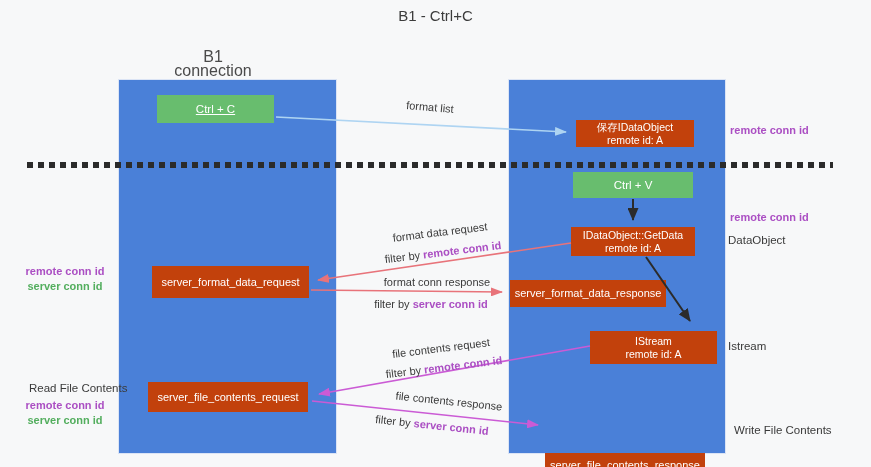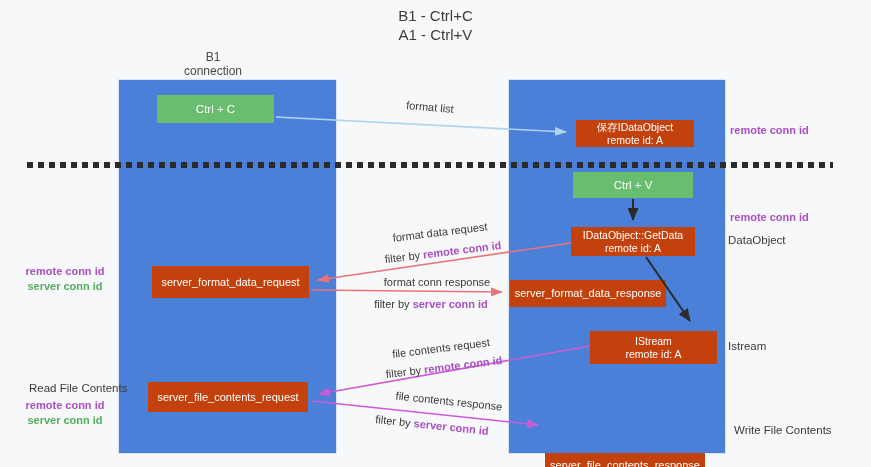--- a/index.html
+++ b/index.html
@@ -5,21 +5,21 @@
   html,body{margin:0;padding:0;background:#f7f8f9;}
   .canvas{
     position:relative;width:871px;height:467px;overflow:hidden;
     font-family:"Liberation Sans",sans-serif;color:#3a3a3a;background:#f7f8f9;
   }
   .title{position:absolute;top:6px;left:0;width:100%;text-align:center;
     font-size:15px;line-height:19px;color:#3c3c3c;z-index:5;}
   .lane{position:absolute;top:80px;width:217px;height:373px;background:#4a80d8;z-index:1;
     box-shadow:0 0 0 1px #dbe4f5;}
   .lane-header{position:absolute;top:50px;width:110px;text-align:center;
-    font-size:12px;line-height:14px;color:#4a4a4a;z-index:5;}
+    font-size:16px;line-height:14px;color:#4a4a4a;z-index:5;}
   .dashline{position:absolute;left:27px;top:162px;width:806px;height:6px;z-index:2;
     background:repeating-linear-gradient(90deg,#2b2b2b 0 6px,transparent 6px 11px);}
   .node{position:absolute;display:flex;flex-direction:column;align-items:center;
     justify-content:center;color:#fff;text-align:center;z-index:3;}
   .node.green{background:#68bd6e;font-size:11.5px;}
   .node.orange{background:#c2410c;font-size:10.5px;line-height:13px;}
   .node.single{font-size:11px;}
   .overlay{position:absolute;left:0;top:0;z-index:4;pointer-events:none;}
   .lbl{position:absolute;z-index:5;font-size:11.5px;white-space:nowrap;color:#3a3a3a;}
   .edge-lbl{position:absolute;z-index:5;font-size:11px;white-space:nowrap;color:#3a3a3a;
@@ -30,34 +30,33 @@
   .pair{position:absolute;z-index:5;width:100px;text-align:center;line-height:15px;}
   .prefix{margin-right:3px;}
 </style>
 </head>
 <body>
 
 <div class="canvas">
 
   <div class="title">
     <div>B1 - Ctrl+C</div>
-    <div>A1 - Ctrl+V</div>
   </div>
 
   <div class="lane-header" style="left:158px;">
     <div>B1</div>
     <div>connection</div>
   </div>
 
   <div class="lane" style="left:119px;"></div>
   <div class="lane" style="left:509px;width:216px;"></div>
 
   <div class="dashline"></div>
 
-  <div class="node green" style="left:157px;top:95px;width:117px;height:28px;">
+  <div class="node green" style="left:157px;top:95px;width:117px;height:28px;text-decoration:underline;">
     <span>Ctrl + C</span>
   </div>
 
   <div class="node orange" style="left:576px;top:120px;width:118px;height:27px;">
     <span>保存IDataObject</span>
     <span>remote id: A</span>
   </div>
 
   <div class="node green" style="left:573px;top:172px;width:120px;height:26px;">
     <span>Ctrl + V</span>

